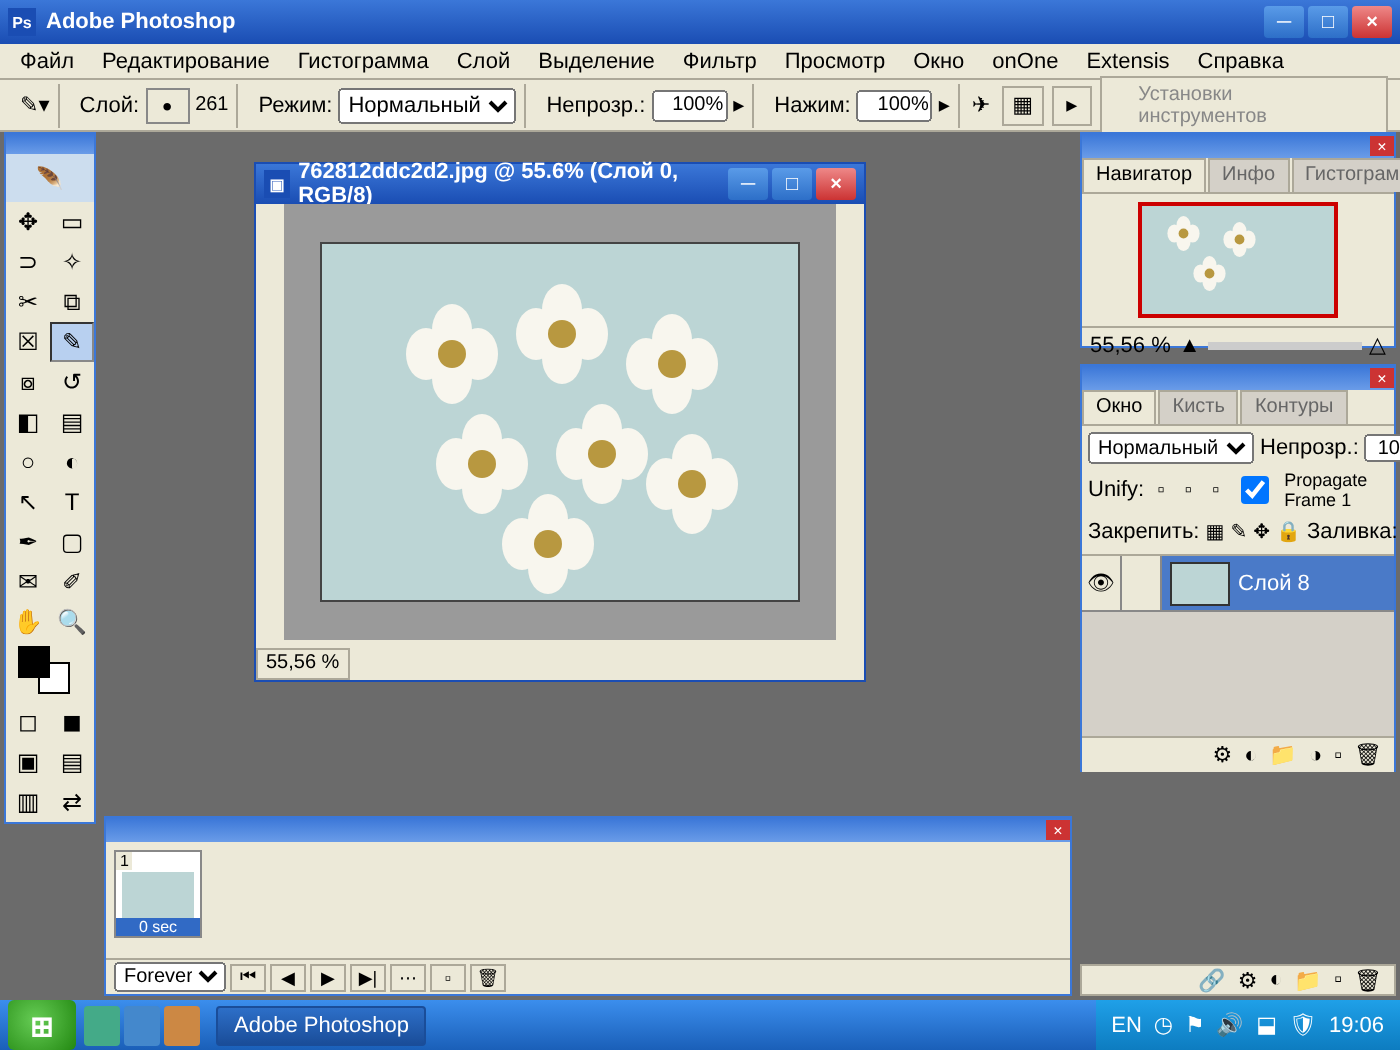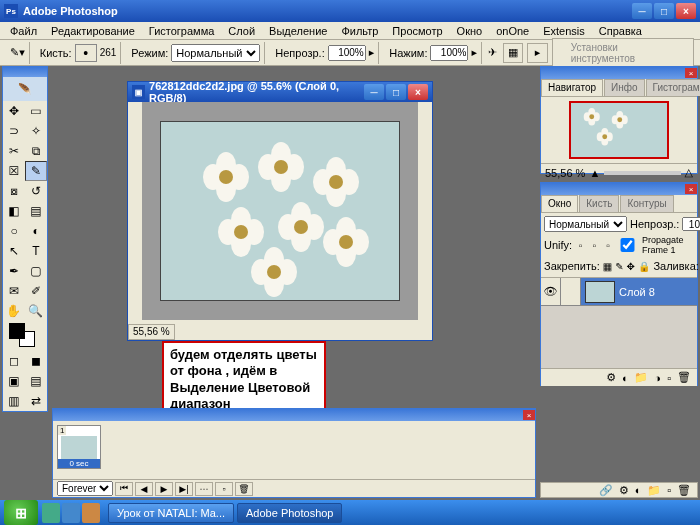--- a/index.html
+++ b/index.html
@@ -119,21 +119,21 @@
   <span>onOne</span>
   <span>Extensis</span>
   <span>Справка</span>
 </div>
 
 <div class="optbar">
   <div class="grp">
     <span>✎▾</span>
   </div>
   <div class="grp">
-    <span>Кисть:</span>
+    <span>Слой:</span>
     <span style="width:22px;height:18px;border:1px solid #888;display:flex;align-items:center;justify-content:center;font-size:14px">•</span>
     <span style="font-size:10px">261</span>
   </div>
   <div class="grp">
     <span>Режим:</span>
     <select><option>Нормальный</option></select>
   </div>
   <div class="grp">
     <span>Непрозр.:</span>
     <input type="text" value="100%" style="">
@@ -261,21 +261,20 @@
             <div class="petal" style="left:2px;top:12px"></div>
             <div class="center"></div>
           </div>
       </div>
     </div>
     <div class="scroll-v"></div>
     <div class="doc-status">55,56 %</div>
     <div class="scroll-h"></div>
   </div>
 
-  <div class="annot">будем отделять цветы от фона , идём в Выделение Цветовой диапазон</div>
 
   <div class="panel nav-panel">
     <div class="p-title">
         <div class="p-x">×</div>
       </div>
     <div class="tabs">
       <div class="tab active">Навигатор</div>
       <div class="tab">Инфо</div>
       <div class="tab">Гистограмма</div>
     </div>
@@ -398,19 +397,25 @@
 
 </div>
 
 <div class="taskbar">
   <div class="start">⊞</div>
   <div style="width:60px;height:20px;display:flex;gap:2px;margin-right:6px">
     <div style="width:18px;background:#4a8;border-radius:2px"></div>
     <div style="width:18px;background:#48c;border-radius:2px"></div>
     <div style="width:18px;background:#c84;border-radius:2px"></div>
   </div>
-  <div class="task">
-      <span>Урок от NATALI: Ma...</span>
-    </div>
   <div class="task active">
       <span>Adobe Photoshop</span>
     </div>
+  <div class="tray">
+    <span>EN</span>
+    <span>◷</span>
+    <span>⚑</span>
+    <span>🔊</span>
+    <span>⬓</span>
+    <span>🛡</span>
+    <span>19:06</span>
+  </div>
 </div>
 
 </body></html>

